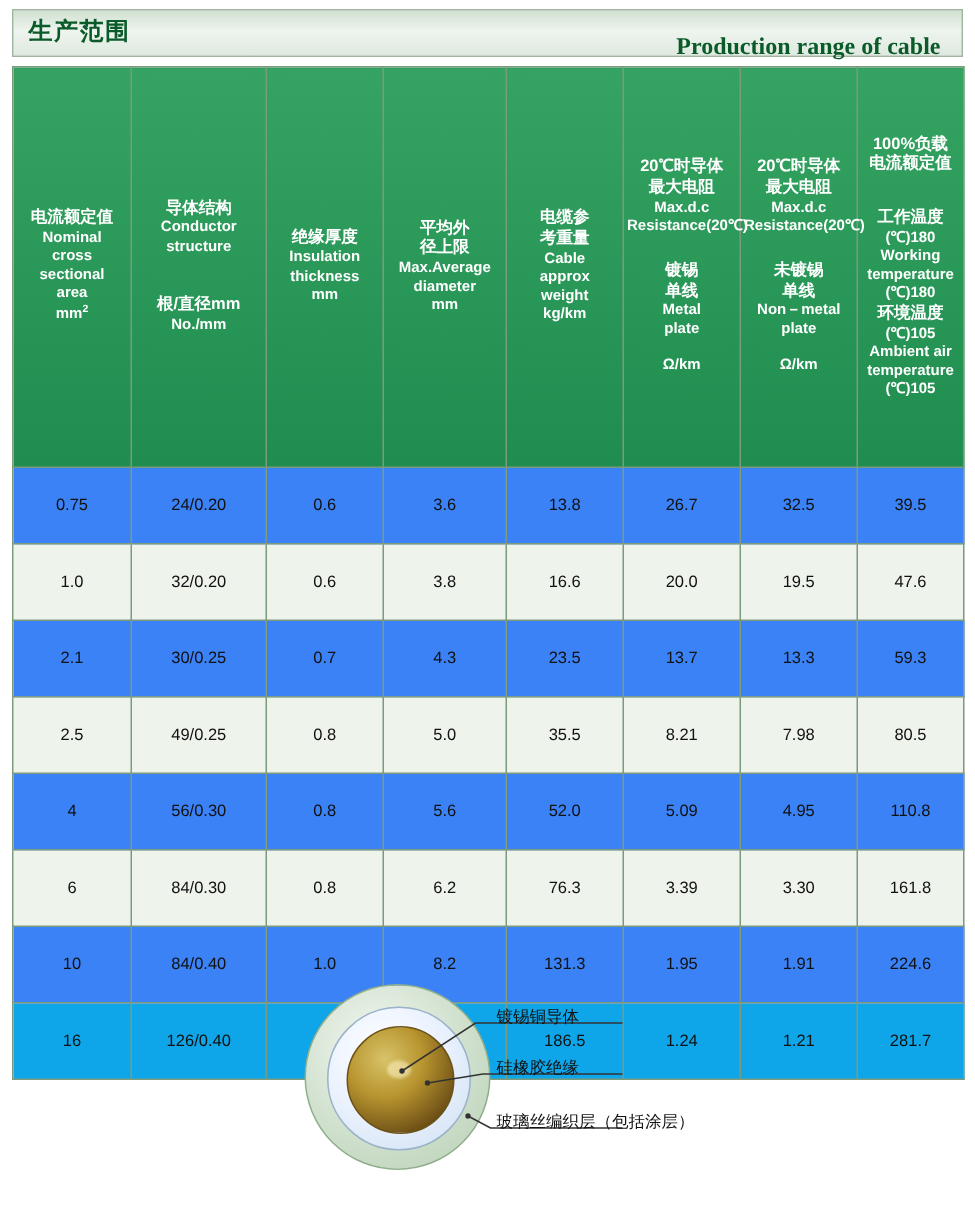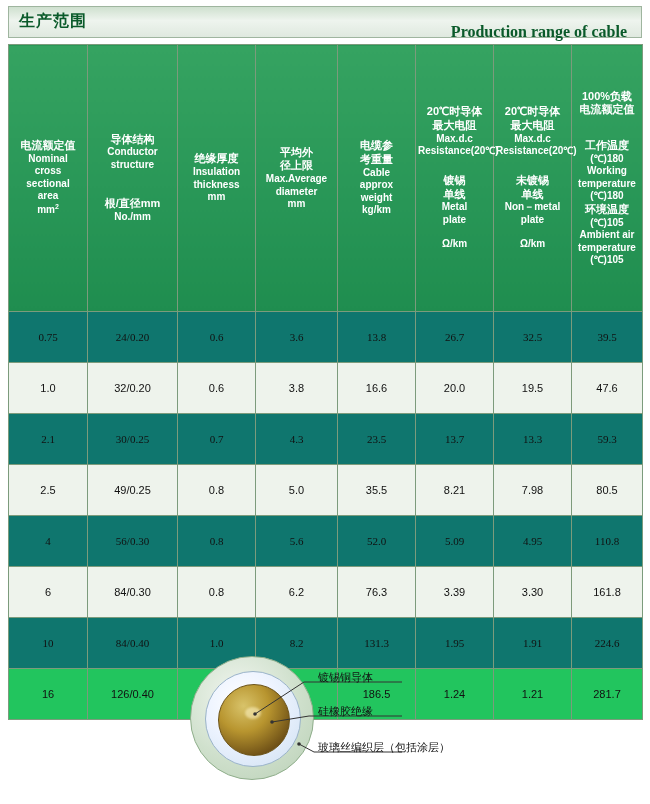--- a/index.html
+++ b/index.html
@@ -83,28 +83,28 @@
   .hdr-cn { font-size: 11px; }
   .hdr-en { font-size: 10px; }
   .sup { font-size: 7px; vertical-align: super; }
 
   tbody td {
     font-size: 11px;
     height: 48px;
     color: #111;
     font-family: "Liberation Sans", sans-serif;
   }
-  tbody tr.odd td { background: #0f766e; font-family: Liberation Serif, serif; }
+  tbody tr.odd td { background: #3b82f6; }
   tbody tr.even td { background: #eef3ec; }
-  tbody tr.last td { background: #22c55e; }
+  tbody tr.last td { background: #0ea5e9; }
 
   
   .diagram {
     position: absolute;
-    left: 4px;
+    left: 17px;
     top: 648px;
     width: 628px;
     height: 156px;
   }
   .cable {
     position: absolute;
     left: 186px;
     top: 8px;
     width: 124px;
     height: 124px;

